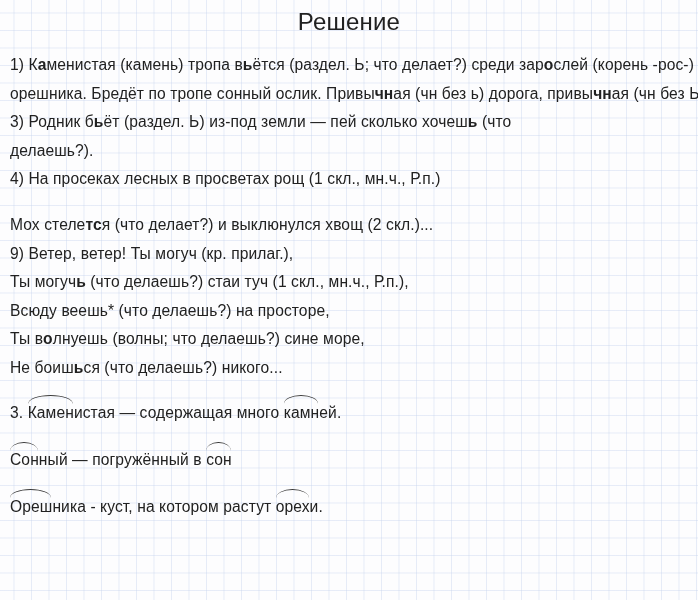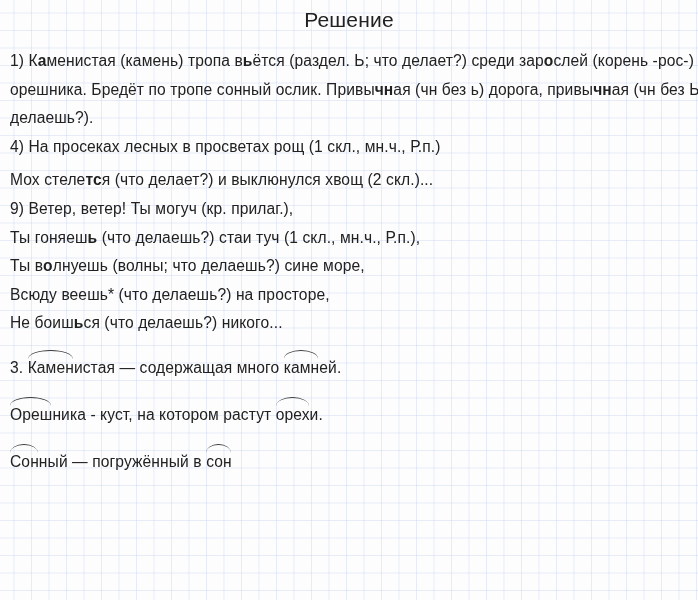--- a/index.html
+++ b/index.html
@@ -12,32 +12,32 @@
       linear-gradient(to right, rgba(198,211,238,0.42) 1px, transparent 1px),
       linear-gradient(to bottom, rgba(198,211,238,0.42) 1px, transparent 1px);
     background-size: 17.5px 17.5px;
     background-position: -4px -5px;
     font-family: "Liberation Sans", "DejaVu Sans", sans-serif;
     color: #212121;
   }
   .page { padding: 5px 10px 0 10px; }
   .title {
     text-align: center;
-    font-size: 21px;
+    font-size: 24px;
     font-weight: 400;
     margin: 3px 0 15px 0;
     letter-spacing: 0.2px;
   }
   .lines .line {
     font-size: 15.6px;
     line-height: 28.6px;
     white-space: nowrap;
     letter-spacing: 0.1px;
   }
-  .line.gap { margin-top: 5px; }
+  .line.gap { margin-top: 17px; }
   .seg.b { font-weight: 700; }
   .seg.i { }
   .defs { }
   .defs .line {
     line-height: 20px;
     margin-top: 27px;
   }
   .defs .line:first-child { margin-top: 20px; }
   
   .seg.root { position: relative; display: inline-block; }
@@ -53,27 +53,28 @@
   }
 </style>
 </head>
 <body>
 
 <div class="page">
   <div class="title">Решение</div>
   <div class="lines">
       <div class="line"><span class="seg">1) К</span><span class="seg b">а</span><span class="seg">менистая </span><span class="seg i">(камень)</span><span class="seg"> тропа в</span><span class="seg b">ь</span><span class="seg">ётся </span><span class="seg i">(раздел. Ь; что делает?)</span><span class="seg"> среди зар</span><span class="seg b">о</span><span class="seg">слей </span><span class="seg i">(корень -рос-)</span></div>
       <div class="line"><span class="seg">орешника. Бредёт по тропе сонный ослик. Привы</span><span class="seg b">чн</span><span class="seg">ая </span><span class="seg i">(чн без ь)</span><span class="seg"> дорога, привы</span><span class="seg b">чн</span><span class="seg">ая </span><span class="seg i">(чн без Ь)</span></div>
+      <div class="line"><span class="seg">3) Родник б</span><span class="seg b">ь</span><span class="seg">ёт </span><span class="seg i">(раздел. Ь)</span><span class="seg"> из-под земли — пей сколько хочеш</span><span class="seg b">ь</span><span class="seg"> </span><span class="seg i">(что</span></div>
       <div class="line"><span class="seg i">делаешь?).</span></div>
       <div class="line"><span class="seg">4) На просеках лесных в просветах рощ </span><span class="seg i">(1 скл., мн.ч., Р.п.)</span></div>
       <div class="line gap"><span class="seg">Мох стеле</span><span class="seg b">тс</span><span class="seg">я </span><span class="seg i">(что делает?)</span><span class="seg"> и выклюнулся хвощ </span><span class="seg i">(2 скл.)</span><span class="seg">...</span></div>
       <div class="line"><span class="seg">9) Ветер, ветер! Ты могуч </span><span class="seg i">(кр. прилаг.)</span><span class="seg">,</span></div>
-      <div class="line"><span class="seg">Ты гоняеш</span><span class="seg b">ь</span><span class="seg"> </span><span class="seg i">(что делаешь?)</span><span class="seg"> стаи туч </span><span class="seg i">(1 скл., мн.ч., Р.п.)</span><span class="seg">,</span></div>
+      <div class="line"><span class="seg">Ты могуч</span><span class="seg b">ь</span><span class="seg"> </span><span class="seg i">(что делаешь?)</span><span class="seg"> стаи туч </span><span class="seg i">(1 скл., мн.ч., Р.п.)</span><span class="seg">,</span></div>
+      <div class="line"><span class="seg i">Всюду веешь* (что делаешь?)</span><span class="seg"> на просторе,</span></div>
       <div class="line"><span class="seg">Ты в</span><span class="seg b">о</span><span class="seg">лнуешь </span><span class="seg i">(волны; что делаешь?)</span><span class="seg"> сине море,</span></div>
-      <div class="line"><span class="seg i">Всюду веешь* (что делаешь?)</span><span class="seg"> на просторе,</span></div>
       <div class="line"><span class="seg">Не боиш</span><span class="seg b">ь</span><span class="seg">ся </span><span class="seg i">(что делаешь?)</span><span class="seg"> никого...</span></div>
     </div>
   <div class="lines defs">
       <div class="line"><span class="seg">3. </span><span class="seg root">Камен</span><span class="seg">истая — содержащая много </span><span class="seg root">камн</span><span class="seg">ей.</span></div>
+      <div class="line"><span class="seg root">Сон</span><span class="seg">ный — погружённый в </span><span class="seg root">сон</span></div>
       <div class="line"><span class="seg root">Ореш</span><span class="seg">ника - куст, на котором растут </span><span class="seg root">орех</span><span class="seg">и.</span></div>
-      <div class="line"><span class="seg root">Сон</span><span class="seg">ный — погружённый в </span><span class="seg root">сон</span></div>
     </div>
 </div>
 
 </body></html>

